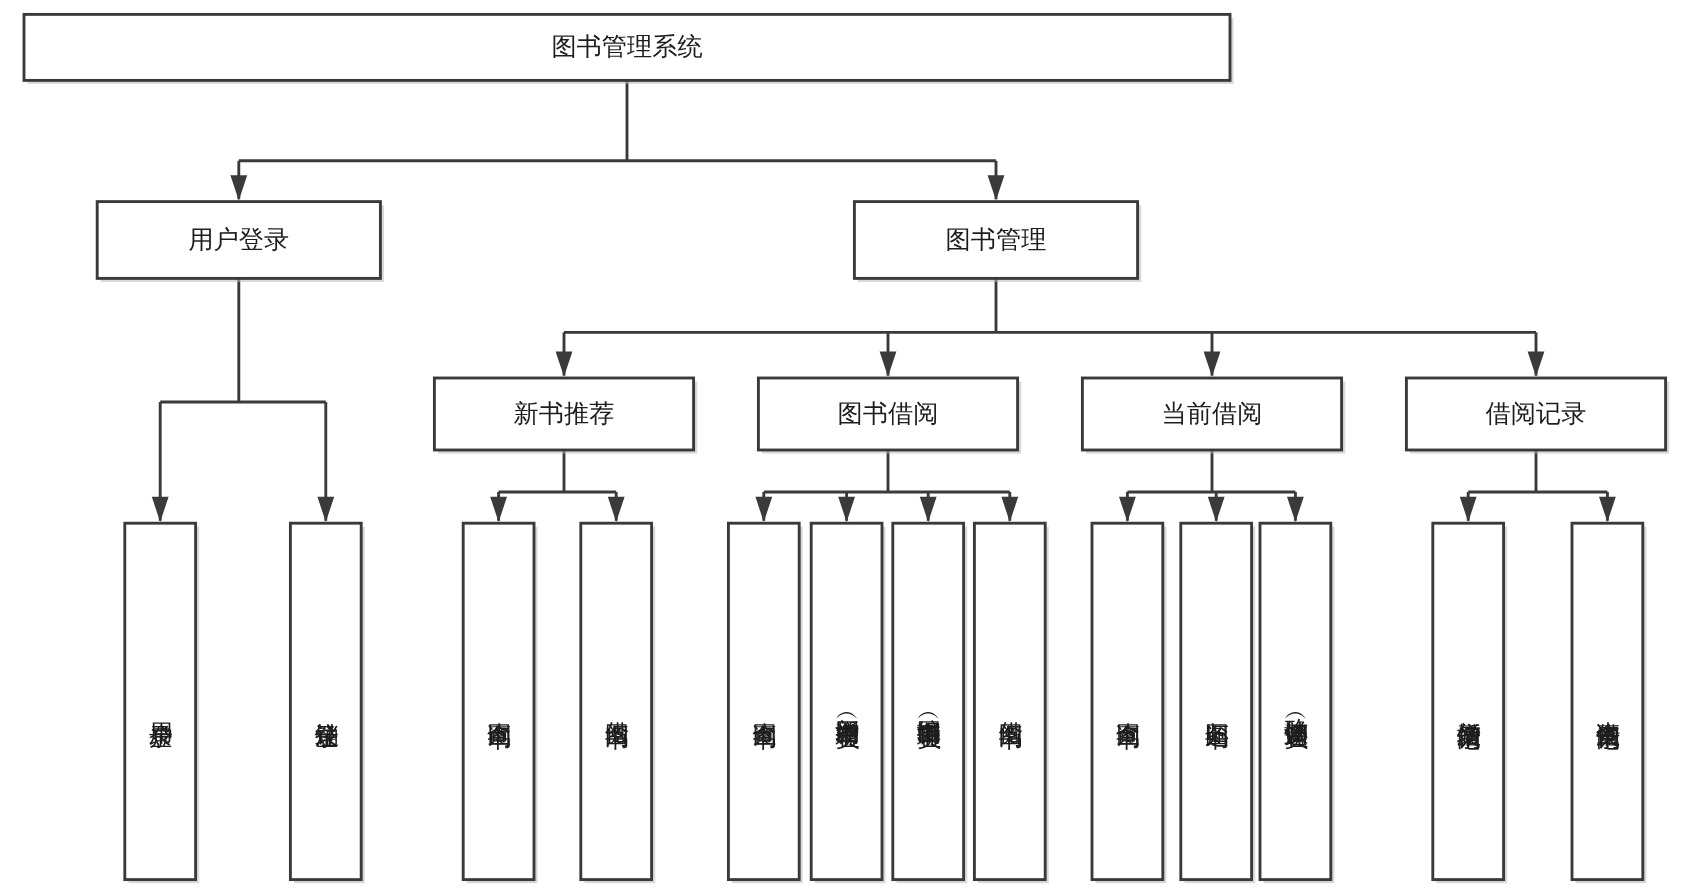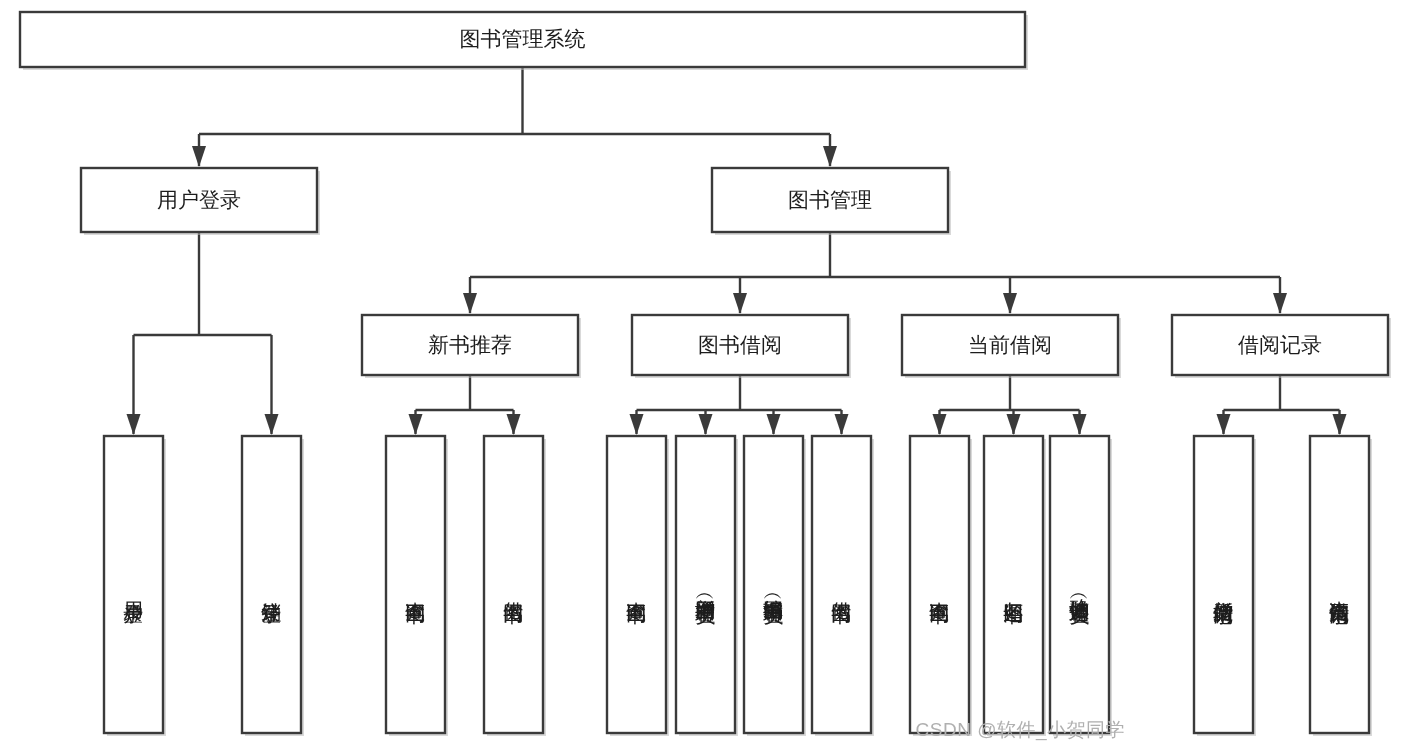--- a/index.html
+++ b/index.html
@@ -223,14 +223,13 @@
       <div class="vlabel" style="left: 1050px; top: 450px; width: 59px; height: 275px; display: flex; align-items: center; justify-content: center;">
         <span>确认归还（管理员）</span>
       </div>
       <div class="vlabel" style="left: 1194px; top: 450px; width: 59px; height: 275px; display: flex; align-items: center; justify-content: center;">
         <span>新增借阅记录</span>
       </div>
       <div class="vlabel" style="left: 1310px; top: 450px; width: 59px; height: 275px; display: flex; align-items: center; justify-content: center;">
         <span>查询借阅记录</span>
       </div>
     </div>
-  <div class="watermark">CSDN @软件_小贺同学</div>
 </div>
 
 </body></html>

